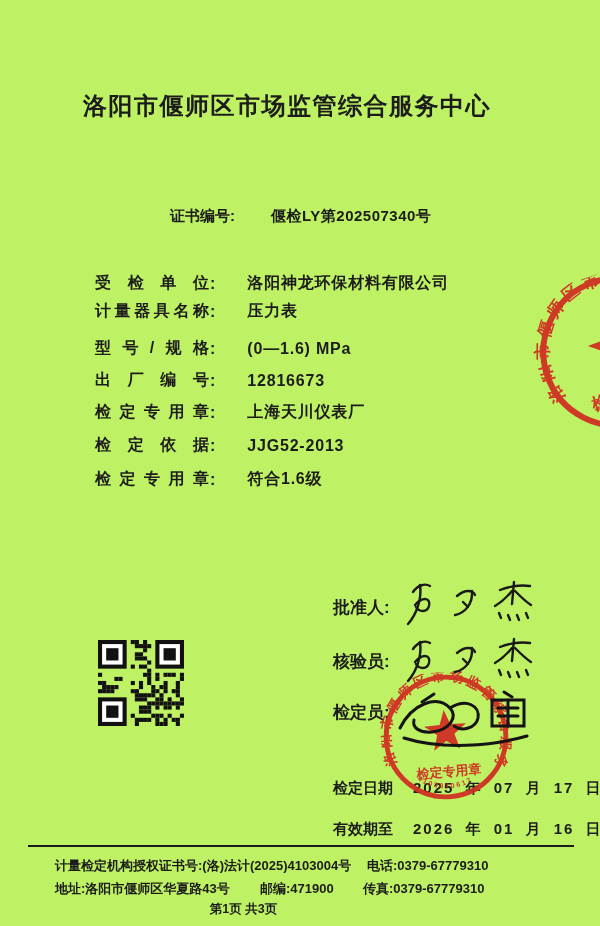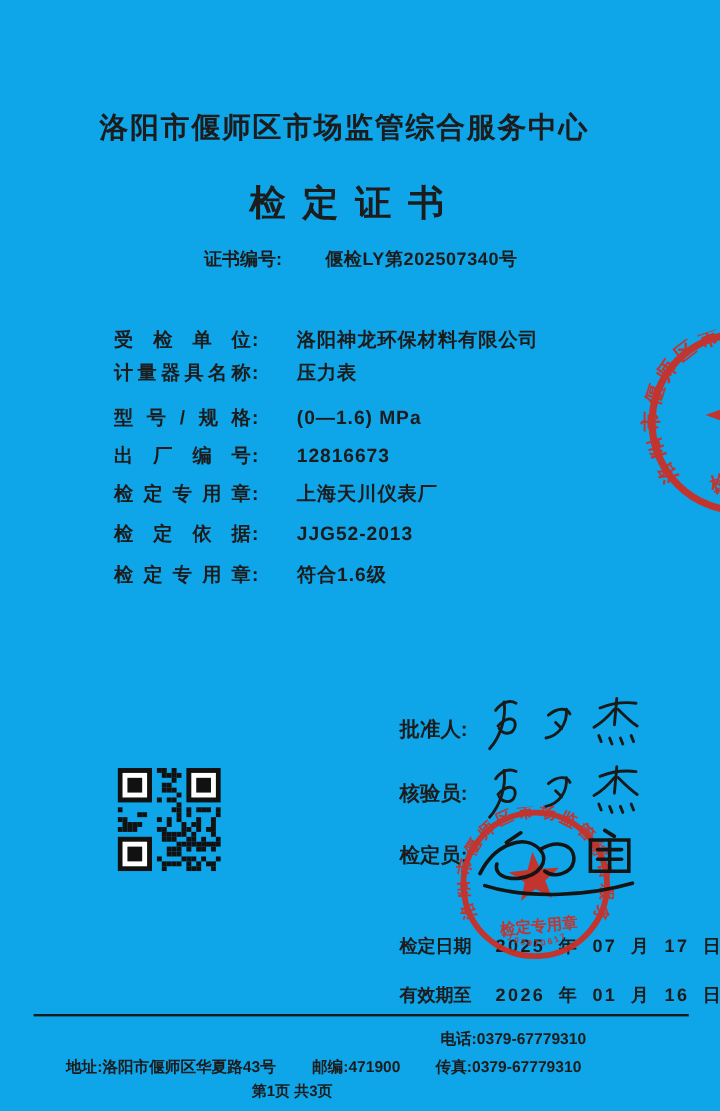--- a/index.html
+++ b/index.html
@@ -1,17 +1,17 @@
 <!DOCTYPE html>
 <html><head>
 <meta charset="utf-8">
 <style>
   html,body{margin:0;padding:0;background:#ffffff;}
   .page{
-    position:relative;width:600px;height:926px;background:#0ea5e9;overflow:hidden;
+    position:relative;width:600px;height:926px;background:#bef264;overflow:hidden;
     font-family:"Liberation Sans","DejaVu Sans",sans-serif;color:#1c1c1c;
   }
   .abs{position:absolute;}
   .org-title{
     top:90px;left:0;width:574px;text-align:center;
     font-size:24px;font-weight:bold;letter-spacing:1.5px;
   }
   .doc-title{
     top:149px;left:0;width:578px;text-align:center;
     font-size:30px;font-weight:bold;letter-spacing:14px;text-indent:14px;
@@ -34,21 +34,20 @@
   .sig-svg{z-index:5;}
   .qr{left:98px;top:640px;width:86px;height:86px;z-index:1;}
   svg{display:block;}
 </style>
 </head>
 <body>
 
 <div class="page">
 
   <div class="abs org-title">洛阳市偃师区市场监管综合服务中心</div>
-  <div class="abs doc-title">检定证书</div>
 
   <div class="abs certno-row">
     <span>证书编号:</span><span class="val">偃检LY第202507340号</span>
   </div>
 
   <div class="abs frow" style="top:273px">
     <span class="flabel">受检单位</span>
       <span class="fcolon">:</span>
     <span class="fvalue">洛阳神龙环保材料有限公司</span>
   </div>
@@ -299,19 +298,20 @@
   </div>
 
   <div class="abs date-row" style="top:779px">
     <span>检定日期</span><span class="val">2025 年 07 月 17 日</span>
   </div>
   <div class="abs date-row" style="top:820px">
     <span>有效期至</span><span class="val">2026 年 01 月 16 日</span>
   </div>
 
   <div class="abs divider"></div>
+  <div class="abs foot" style="left:55px;top:857px">计量检定机构授权证书号:(洛)法计(2025)4103004号</div>
   <div class="abs foot" style="left:367px;top:857px">电话:0379-67779310</div>
   <div class="abs foot" style="left:55px;top:880px">地址:洛阳市偃师区华夏路43号</div>
   <div class="abs foot" style="left:260px;top:880px">邮编:471900</div>
   <div class="abs foot" style="left:363px;top:880px">传真:0379-67779310</div>
   <div class="abs page-info">第1页 共3页</div>
 
 </div>
 
 </body></html>

